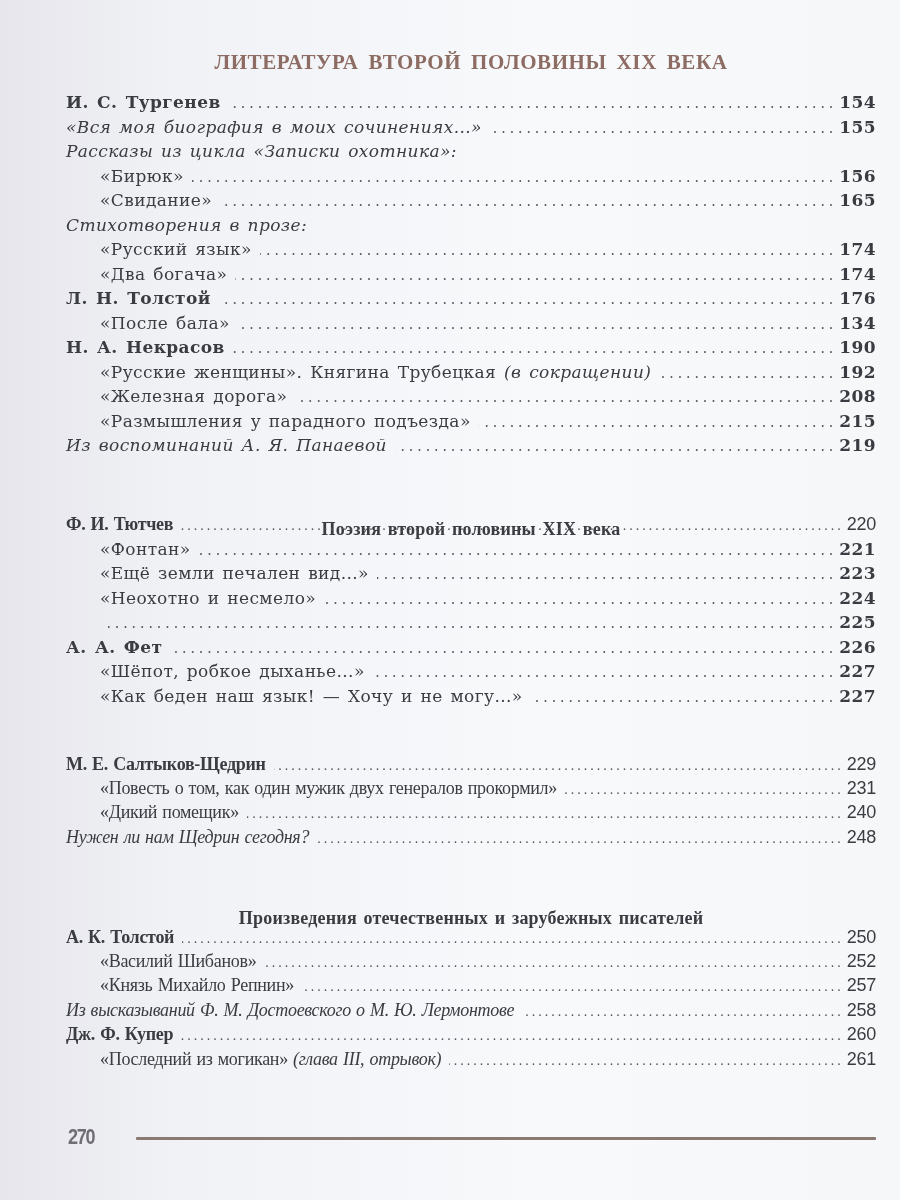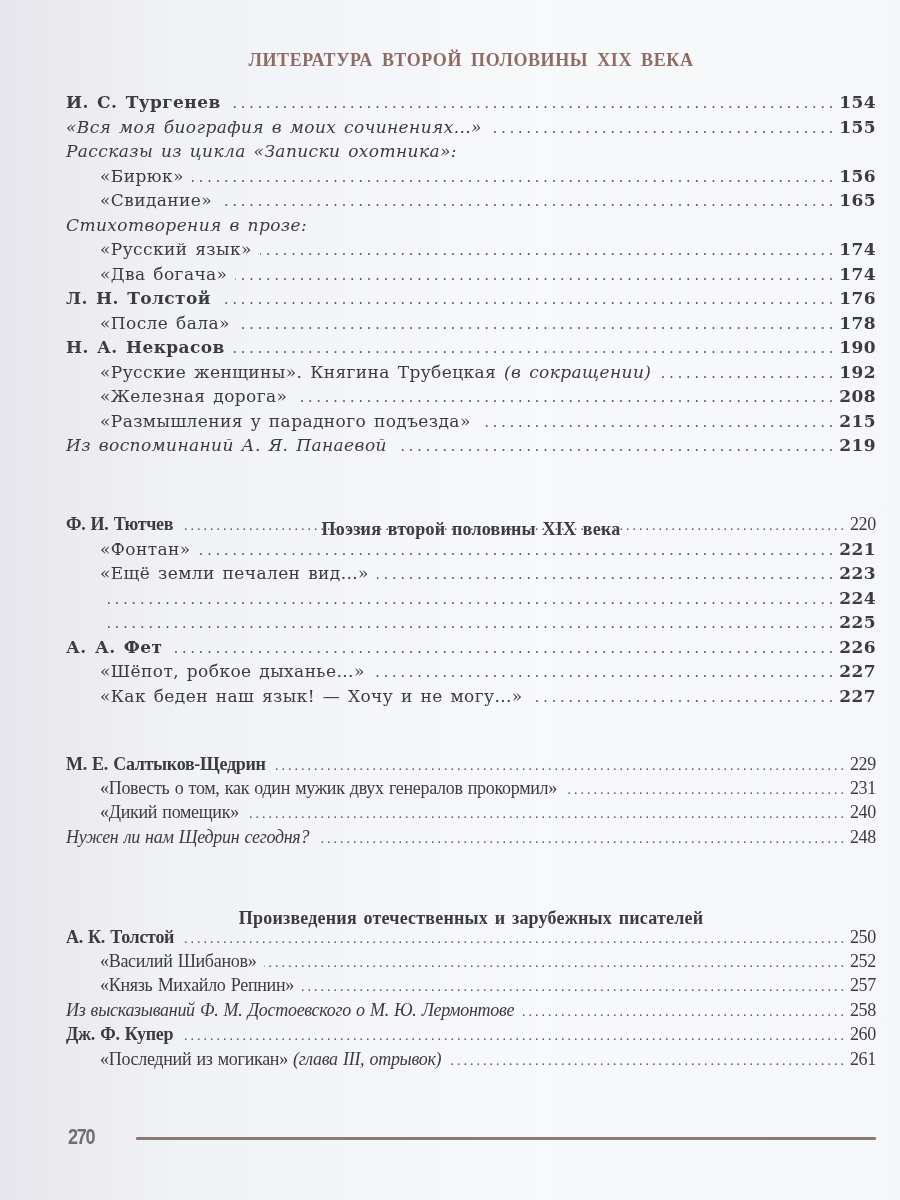--- a/index.html
+++ b/index.html
@@ -22,21 +22,21 @@
       width: 810px;
     }
     .main-title {
       position: absolute;
       top: 50px;
       left: 0;
       width: 810px;
       text-align: center;
       font-family: "Liberation Serif", "DejaVu Serif", serif;
       font-weight: bold;
-      font-size: 18px;
+      font-size: 21px;
       letter-spacing: 0.6px;
       color: #8d6c63;
       word-spacing: 4px;
     }
     .entry {
       position: absolute;
       left: 0;
       width: 810px;
       height: 24px;
       display: flex;
@@ -81,21 +81,21 @@
 
     
     .entry.cond {
       font-family: "Liberation Serif", serif;
       font-size: 18px;
       letter-spacing: -0.3px;
       word-spacing: 1px;
       transform-origin: left center;
     }
     .entry.cond.author { font-weight: bold; }
-    .entry.cond .page-num { font-family: Liberation Serif, serif; font-weight: normal; font-size: 18px; }
+    .entry.cond .page-num { font-family: Liberation Sans, sans-serif; font-weight: normal; font-size: 18px; }
 
     .section-title {
       position: absolute;
       left: 0;
       width: 810px;
       text-align: center;
       font-family: "Liberation Serif", serif;
       font-weight: bold;
       font-size: 18px;
       line-height: 22px;
@@ -173,21 +173,21 @@
     <span class="page-num">174</span>
   </div>
   <div class="entry author" style="top:286px">
     <span class="label">Л. Н. Толстой</span>
     <span class="dots"></span>
     <span class="page-num">176</span>
   </div>
   <div class="entry indent" style="top:311px">
     <span class="label">«После бала»</span>
     <span class="dots"></span>
-    <span class="page-num">178</span>
+    <span class="page-num">134</span>
   </div>
   <div class="entry author" style="top:335px">
     <span class="label">Н. А. Некрасов</span>
     <span class="dots"></span>
     <span class="page-num">190</span>
   </div>
   <div class="entry indent" style="top:360px">
     <span class="label"><span>«Русские женщины». Княгина Трубецкая</span> <i>(в сокращении)</i></span>
     <span class="dots"></span>
     <span class="page-num">192</span>
@@ -219,20 +219,21 @@
     <span class="label">«Фонтан»</span>
     <span class="dots"></span>
     <span class="page-num">221</span>
   </div>
   <div class="entry indent" style="top:561px">
     <span class="label">«Ещё земли печален вид...»</span>
     <span class="dots"></span>
     <span class="page-num">223</span>
   </div>
   <div class="entry indent" style="top:586px">
+    <span class="label">«Неохотно и несмело»</span>
     <span class="dots"></span>
     <span class="page-num">224</span>
   </div>
   <div class="entry indent" style="top:610px">
     <span class="dots"></span>
     <span class="page-num">225</span>
   </div>
   <div class="entry author" style="top:635px">
     <span class="label">А. А. Фет</span>
     <span class="dots"></span>

